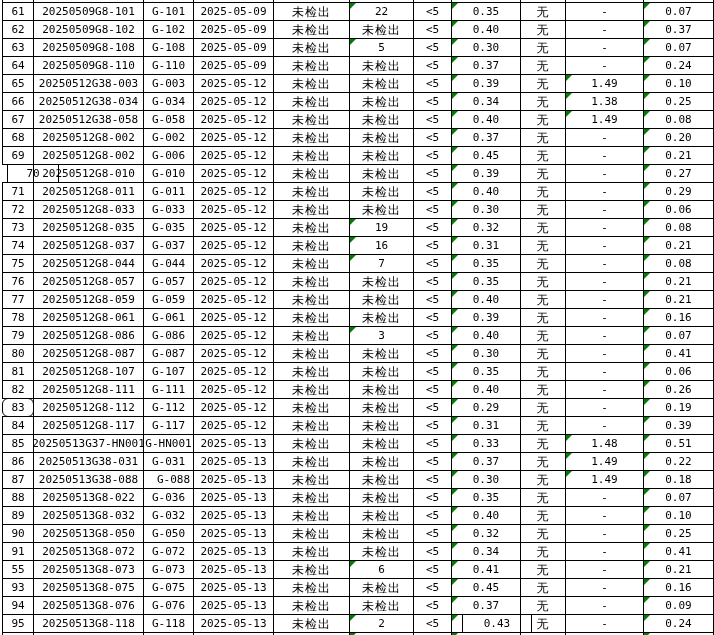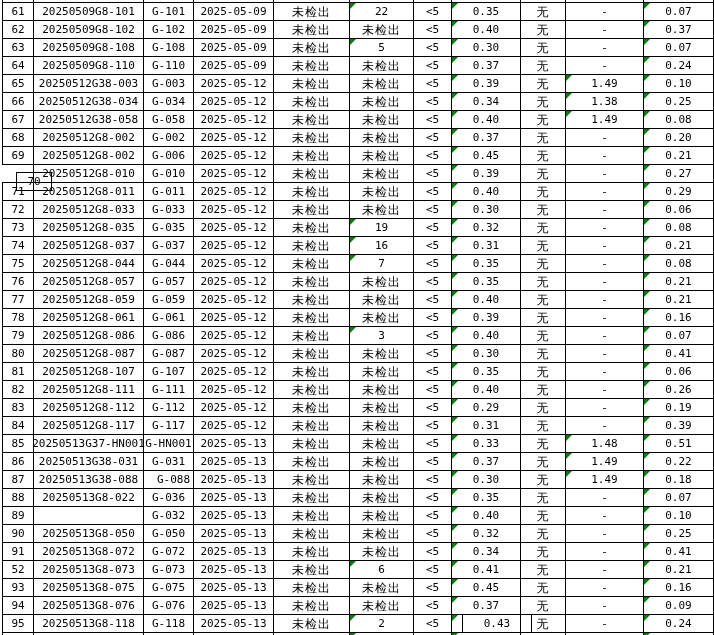--- a/index.html
+++ b/index.html
@@ -389,21 +389,21 @@
     <div class="cell cjk" style="left: 520px; top: 146px; width: 46px; height: 19px;">
       <span>无</span>
     </div>
     <div class="cell" style="left: 565px; top: 146px; width: 79px; height: 19px;">
       <span>-</span>
     </div>
     <div class="cell" style="left: 643px; top: 146px; width: 71px; height: 19px;">
       <span>0.21</span>
     </div>
     <div class="flag-tri" style="left: 644px; top: 147px; border-top-color: rgb(0, 128, 0);"></div>
-    <div class="cell" style="left: 16px; top: 164px; width: 36px; height: 19px; margin-top: 8px;">
+    <div class="cell" style="left: 7px; top: 164px; width: 52px; height: 19px;">
       <span>70</span>
     </div>
     <div class="cell" style="left: 33px; top: 164px; width: 111px; height: 19px;">
       <span>20250512G8-010</span>
     </div>
     <div class="cell" style="left: 143px; top: 164px; width: 51px; height: 19px;">
       <span>G-010</span>
     </div>
     <div class="cell" style="left: 193px; top: 164px; width: 81px; height: 19px;">
       <span>2025-05-12</span>
@@ -848,21 +848,21 @@
     <div class="cell cjk" style="left: 520px; top: 380px; width: 46px; height: 19px;">
       <span>无</span>
     </div>
     <div class="cell" style="left: 565px; top: 380px; width: 79px; height: 19px;">
       <span>-</span>
     </div>
     <div class="cell" style="left: 643px; top: 380px; width: 71px; height: 19px;">
       <span>0.26</span>
     </div>
     <div class="flag-tri" style="left: 644px; top: 381px; border-top-color: rgb(0, 128, 0);"></div>
-    <div class="cell" style="left: 2px; top: 398px; width: 32px; height: 19px;">
+    <div class="cell" style="left: 2px; top: 398px; width: 32px; height: 19px; border-radius: 6px;">
       <span>83</span>
     </div>
     <div class="cell" style="left: 33px; top: 398px; width: 111px; height: 19px;">
       <span>20250512G8-112</span>
     </div>
     <div class="cell" style="left: 143px; top: 398px; width: 51px; height: 19px;">
       <span>G-112</span>
     </div>
     <div class="cell" style="left: 193px; top: 398px; width: 81px; height: 19px;">
       <span>2025-05-12</span>
@@ -1064,20 +1064,23 @@
     <div class="cell" style="left: 565px; top: 488px; width: 79px; height: 19px;">
       <span>-</span>
     </div>
     <div class="cell" style="left: 643px; top: 488px; width: 71px; height: 19px;">
       <span>0.07</span>
     </div>
     <div class="flag-tri" style="left: 644px; top: 489px; border-top-color: rgb(0, 128, 0);"></div>
     <div class="cell" style="left: 2px; top: 506px; width: 32px; height: 19px;">
       <span>89</span>
     </div>
+    <div class="cell" style="left: 33px; top: 506px; width: 111px; height: 19px;">
+      <span>20250513G8-032</span>
+    </div>
     <div class="cell" style="left: 143px; top: 506px; width: 51px; height: 19px;">
       <span>G-032</span>
     </div>
     <div class="cell" style="left: 193px; top: 506px; width: 81px; height: 19px;">
       <span>2025-05-13</span>
     </div>
     <div class="cell cjk" style="left: 273px; top: 506px; width: 77px; height: 19px;">
       <span>未检出</span>
     </div>
     <div class="cell cjk" style="left: 349px; top: 506px; width: 65px; height: 19px;">
@@ -1164,21 +1167,21 @@
       <span>无</span>
     </div>
     <div class="cell" style="left: 565px; top: 542px; width: 79px; height: 19px;">
       <span>-</span>
     </div>
     <div class="cell" style="left: 643px; top: 542px; width: 71px; height: 19px;">
       <span>0.41</span>
     </div>
     <div class="flag-tri" style="left: 644px; top: 543px; border-top-color: rgb(0, 128, 0);"></div>
     <div class="cell" style="left: 2px; top: 560px; width: 32px; height: 19px;">
-      <span>52</span>
+      <span>55</span>
     </div>
     <div class="cell" style="left: 33px; top: 560px; width: 111px; height: 19px;">
       <span>20250513G8-073</span>
     </div>
     <div class="cell" style="left: 143px; top: 560px; width: 51px; height: 19px;">
       <span>G-073</span>
     </div>
     <div class="cell" style="left: 193px; top: 560px; width: 81px; height: 19px;">
       <span>2025-05-13</span>
     </div>

